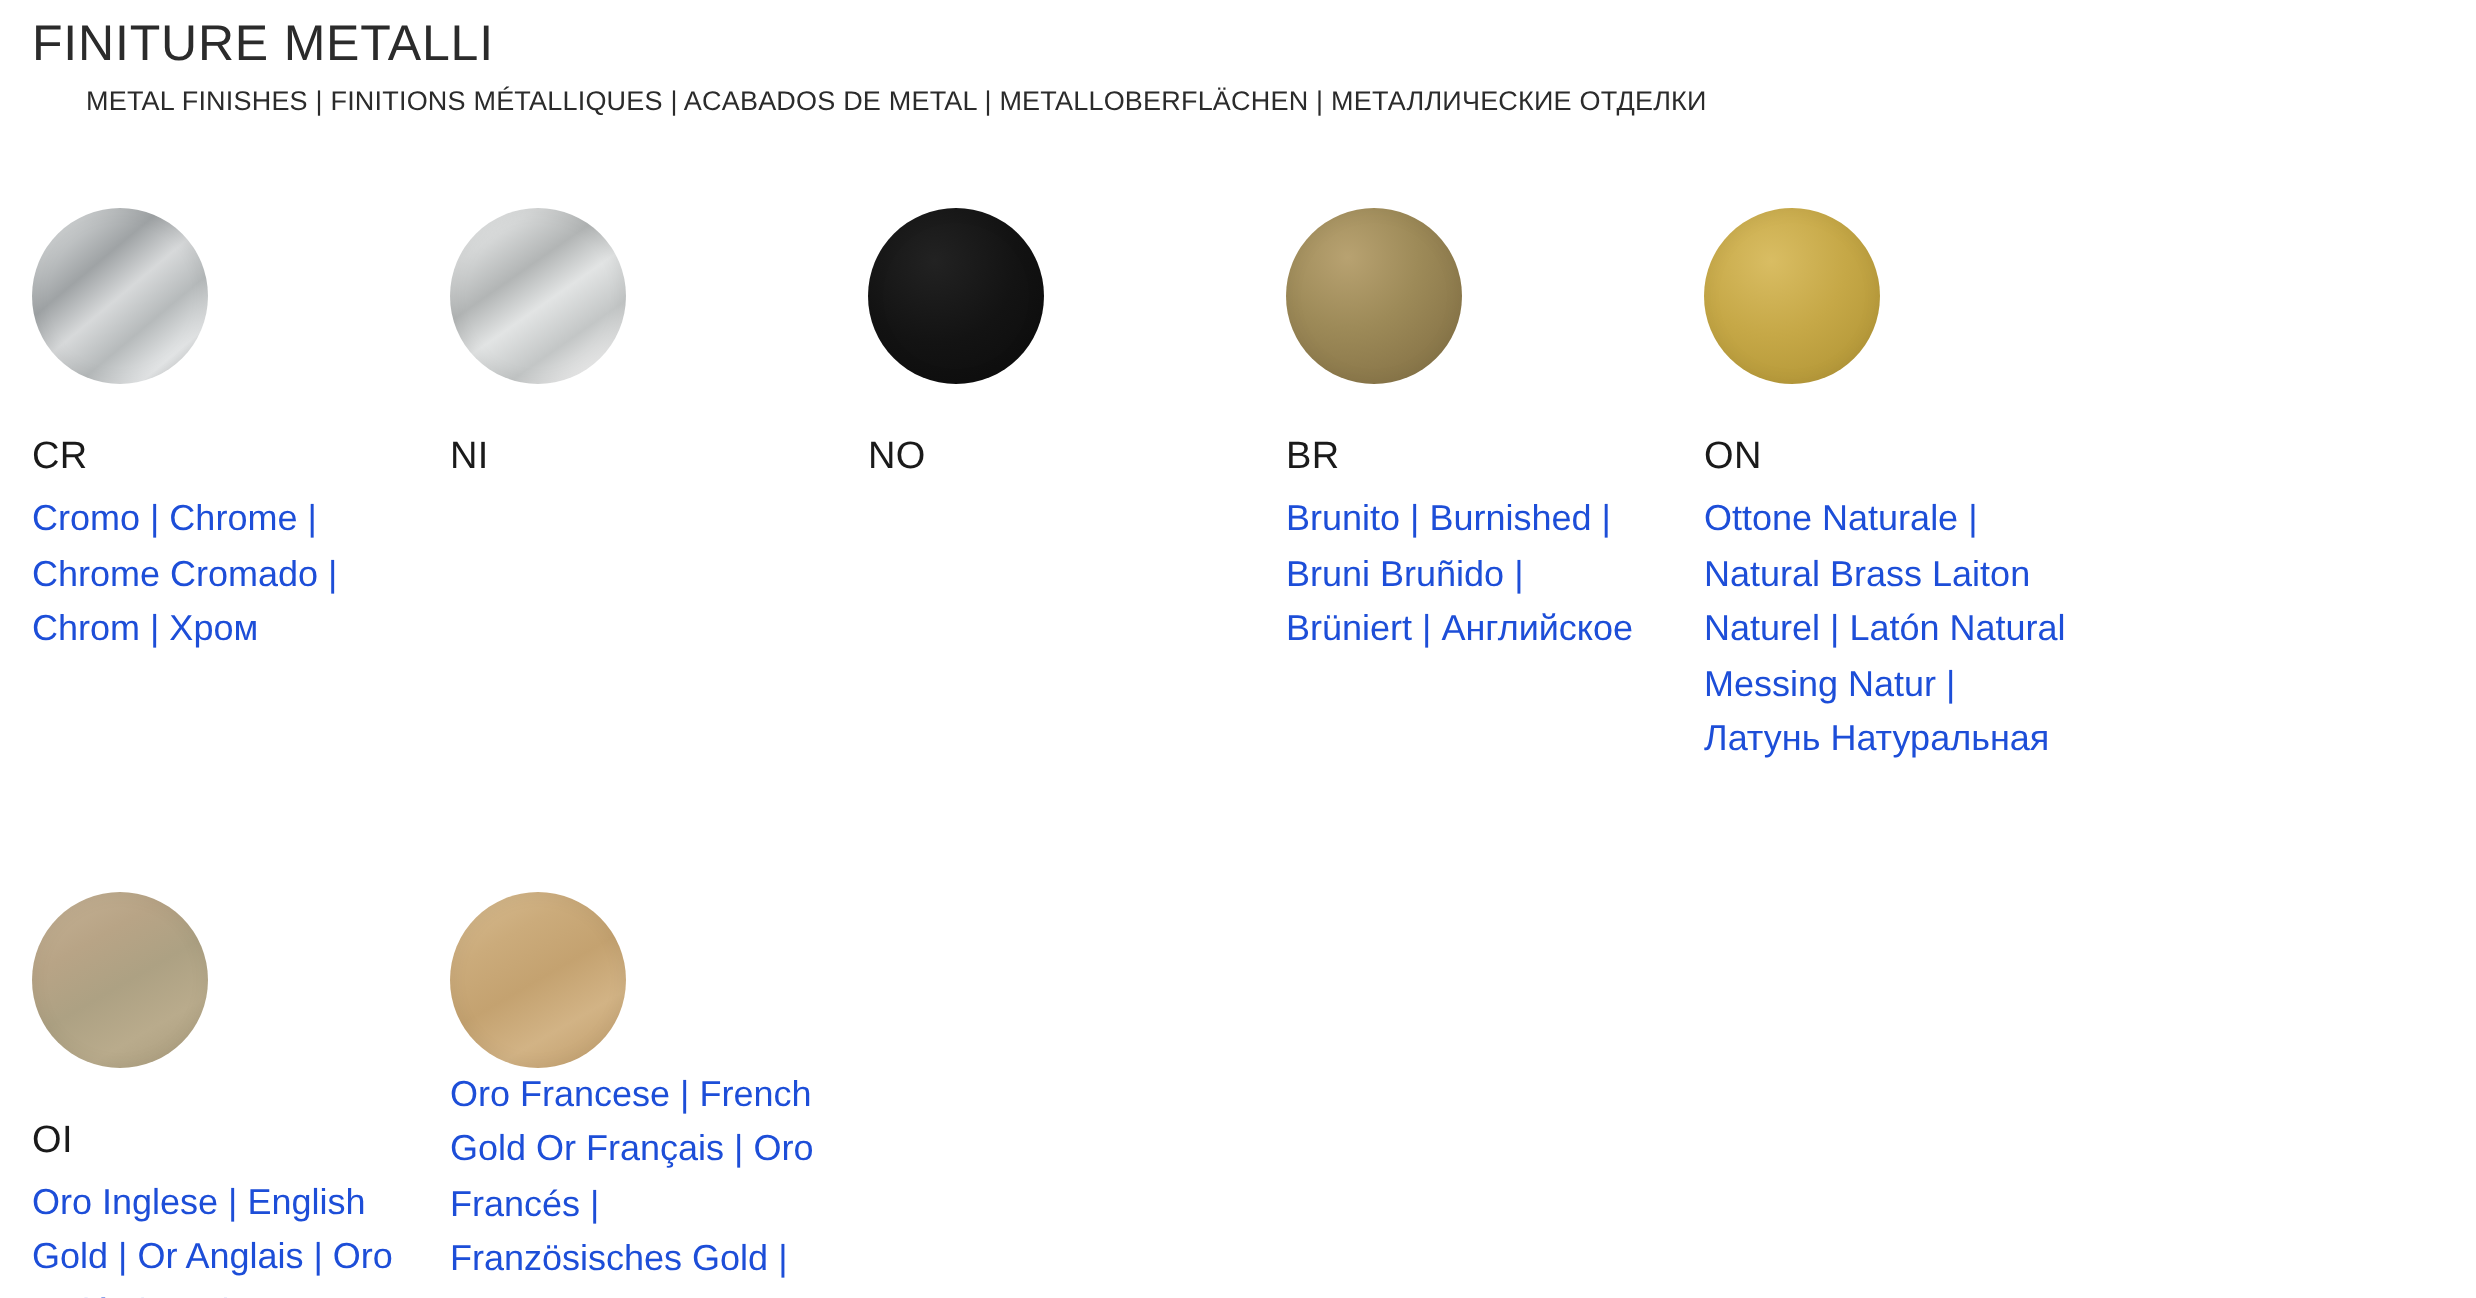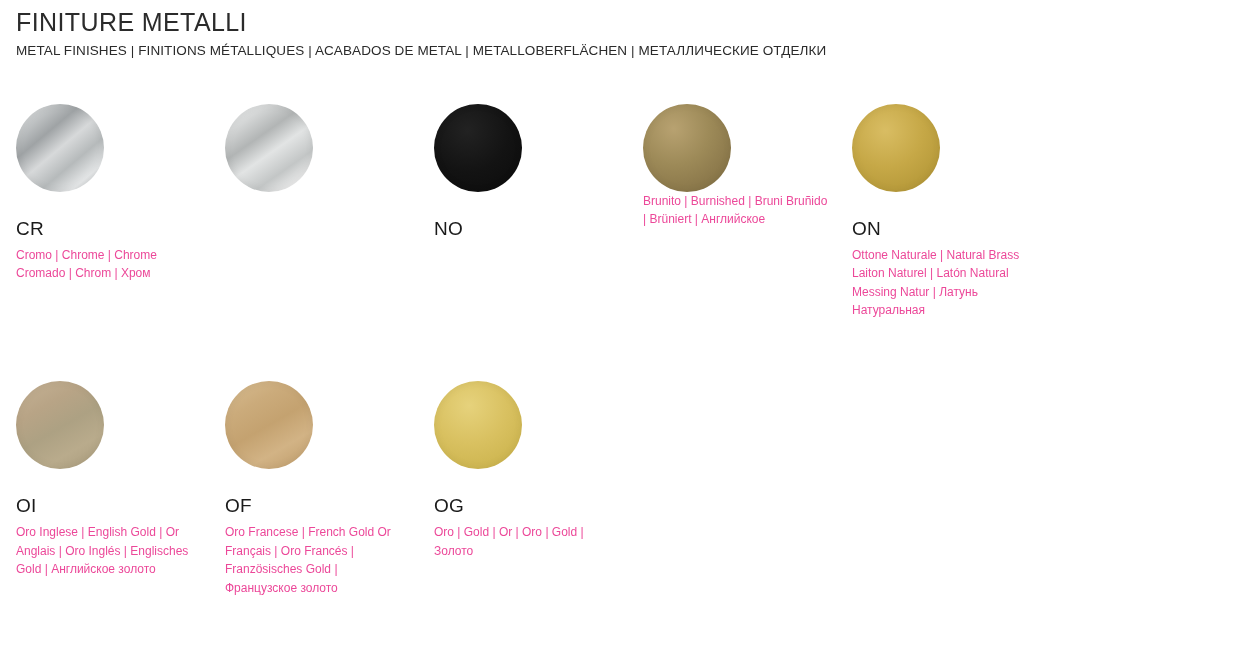--- a/index.html
+++ b/index.html
@@ -34,20 +34,21 @@
     line-height: 1.15;
     margin: 0;
     font-family: "Liberation Sans", sans-serif;
   }
   .subtitle {
     font-size: 13.5px;
     color: #2b2b2b;
     margin-top: 6px;
     letter-spacing: 0.1px;
     white-space: nowrap;
+    margin-left: 27px;
   }
 
   .grid {
     position: absolute;
     left: 16px;
     top: 104px;
     width: 1210px;
   }
   .row {
     display: flex;
@@ -78,23 +79,23 @@
     box-shadow: inset 0 0 10px rgba(0,0,0,0.06);
   }
   .code {
     font-size: 19px;
     color: #1a1a1a;
     margin-top: 26px;
     margin-bottom: 6px;
     letter-spacing: 0.2px;
   }
   .desc {
-    font-size: 12px;
+    font-size: 18px;
     line-height: 1.53;
-    color: #ec4899;
+    color: #1d4ed8;
     max-width: 185px;
   }
 </style>
 </head>
 <body>
 
 <div class="page">
 
   <div class="header">
     <h1 class="title">FINITURE METALLI</h1>
@@ -106,30 +107,32 @@
     <div class="row first">
 
       <div class="cell">
         <div class="swatch" id="sw0" style="background: linear-gradient(140deg, rgb(233, 235, 236) 0%, rgb(201, 204, 205) 16%, rgb(159, 163, 165) 34%, rgb(215, 217, 218) 50%, rgb(182, 186, 187) 66%, rgb(228, 230, 231) 82%, rgb(168, 172, 173) 100%);"></div>
         <div class="code">CR</div>
         <div class="desc">Cromo | Chrome | Chrome Cromado | Chrom | Хром</div>
       </div>
 
       <div class="cell">
         <div class="swatch" id="sw1" style="background: linear-gradient(145deg, rgb(236, 238, 238) 0%, rgb(214, 216, 216) 20%, rgb(178, 181, 181) 38%, rgb(226, 228, 228) 54%, rgb(195, 198, 198) 72%, rgb(239, 239, 239) 88%, rgb(185, 188, 188) 100%);"></div>
+        <div class="code">NI</div>
       </div>
 
 
       <div class="cell">
         <div class="swatch" id="sw3" style="background: radial-gradient(circle at 38% 30%, rgb(34, 34, 34) 0%, rgb(19, 19, 19) 50%, rgb(11, 11, 11) 100%);"></div>
         <div class="code">NO</div>
       </div>
 
       <div class="cell">
         <div class="swatch" id="sw4" style="background: radial-gradient(circle at 35% 28%, rgb(184, 162, 113) 0%, rgb(157, 138, 88) 42%, rgb(141, 122, 76) 70%, rgb(125, 108, 66) 100%);"></div>
+        <div class="code">BR</div>
         <div class="desc">Brunito | Burnished | Bruni Bruñido | Brüniert | Английское</div>
       </div>
 
       <div class="cell">
         <div class="swatch" id="sw5" style="background: radial-gradient(circle at 38% 30%, rgb(217, 189, 99) 0%, rgb(198, 168, 71) 45%, rgb(185, 156, 60) 72%, rgb(169, 141, 52) 100%);"></div>
         <div class="code">ON</div>
         <div class="desc">Ottone Naturale | Natural Brass Laiton Naturel | Latón Natural Messing Natur | Латунь Натуральная</div>
       </div>
 
     </div>
@@ -137,29 +140,23 @@
     <div class="row second">
 
       <div class="cell">
         <div class="swatch" id="sw6" style="background: linear-gradient(150deg, rgb(198, 179, 150) 0%, rgb(184, 164, 134) 30%, rgb(173, 161, 131) 52%, rgb(185, 171, 140) 74%, rgb(168, 154, 123) 100%);"></div>
         <div class="code">OI</div>
         <div class="desc">Oro Inglese | English Gold | Or Anglais | Oro Inglés | Englisches Gold | Английское золото</div>
       </div>
 
       <div class="cell">
         <div class="swatch" id="sw7" style="background: linear-gradient(150deg, rgb(216, 189, 146) 0%, rgb(203, 171, 123) 28%, rgb(196, 162, 112) 50%, rgb(210, 179, 133) 72%, rgb(189, 154, 104) 100%);"></div>
-        <div class="code">OF</div>
         <div class="desc">Oro Francese | French Gold Or Français | Oro Francés | Französisches Gold | Французское золото</div>
       </div>
 
-      <div class="cell">
-        <div class="swatch" id="sw8" style="background: radial-gradient(circle at 40% 28%, rgb(230, 210, 124) 0%, rgb(217, 193, 97) 45%, rgb(207, 183, 82) 75%, rgb(196, 171, 71) 100%);"></div>
-        <div class="code">OG</div>
-        <div class="desc">Oro | Gold | Or | Oro | Gold | Золото</div>
-      </div>
 
 
       <div class="cell"></div>
       <div class="cell"></div>
 
     </div>
 
   </div>
 
 </div>

